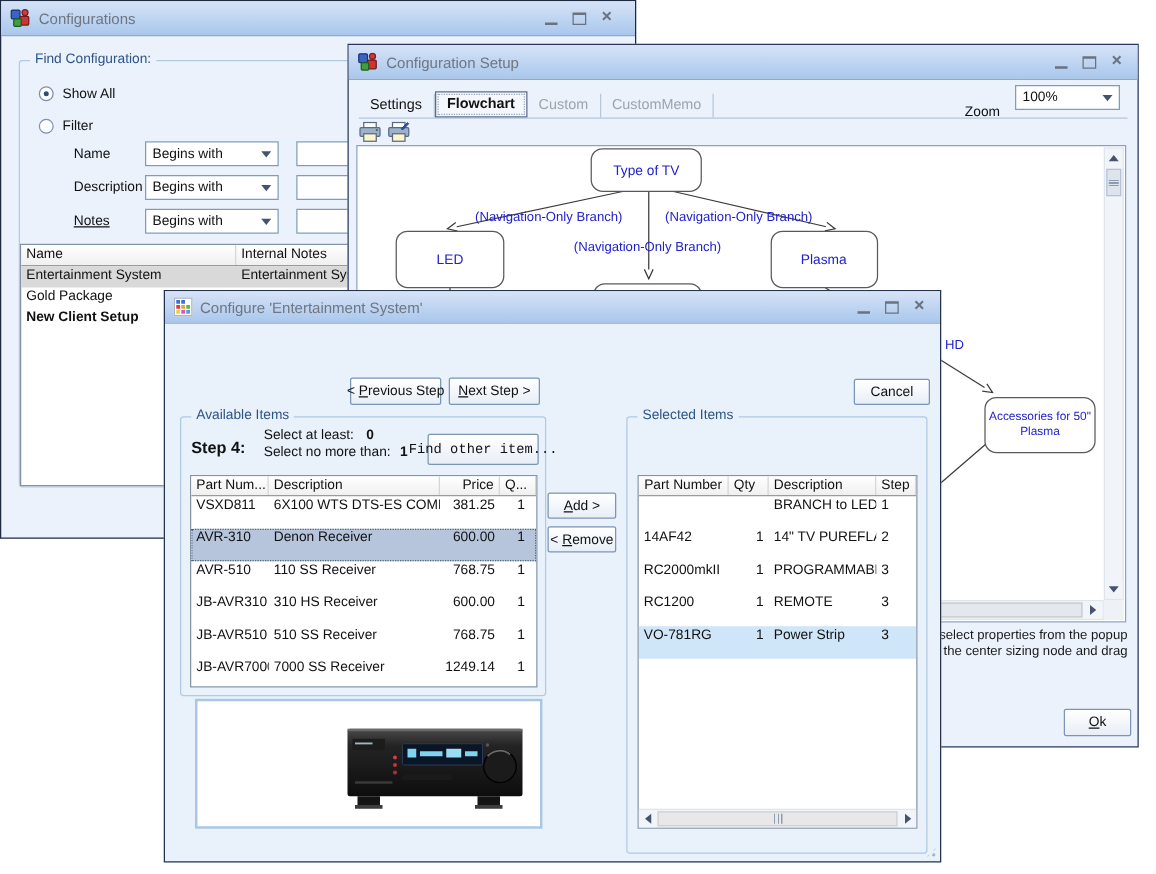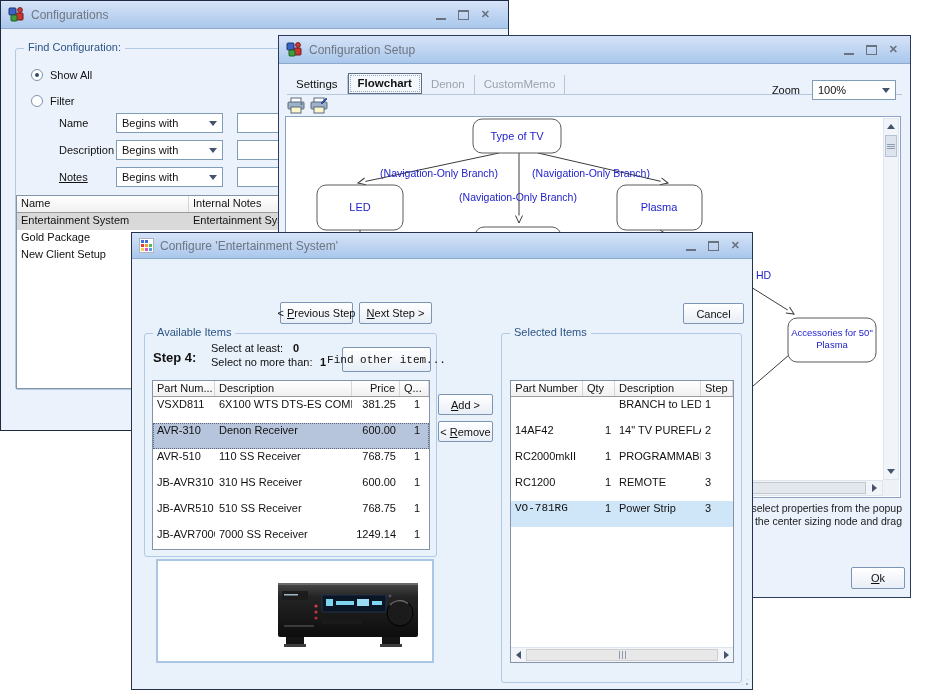--- a/index.html
+++ b/index.html
@@ -128,21 +128,21 @@
       </div>
       <div class="lvr r-sel-gray">
         <div style="width:172px;">Entertainment System</div>
         <div style="flex:1;">Entertainment System</div>
       </div>
       <div class="lvr">
         <div style="width:172px;">Gold Package</div>
         <div style="flex:1;"></div>
       </div>
       <div class="lvr">
-        <div style="width:172px;">New Client Setup</div>
+        <div style="width:172px;font-weight:bold;">New Client Setup</div>
         <div style="flex:1;"></div>
       </div>
     </div>
   </div>
 
   <div class="win" style="left:278px;top:35px;width:633px;height:563px;z-index:2;border-color:#2a3a5c;">
     <div class="tbar">
       <svg class="icon16" viewBox="0 0 17 16">
         <rect x="1" y="1" width="7" height="7" rx="1" fill="#3a63c8" stroke="#20316b"></rect>
         <rect x="8" y="6" width="7" height="7" rx="1" fill="#cf3434" stroke="#6b1d1d"></rect>
@@ -153,38 +153,38 @@
       <div class="wctl" style="right:12px;">
         <span class="wc-min"></span>
         <span class="wc-max"></span>
         <span class="wc-close">✕</span>
       </div>
     </div>
 
     <div class="tabstrip">
       <span class="tab">Settings</span>
       <span class="tab active">Flowchart</span>
-      <span class="tab disabled">Denon</span>
+      <span class="tab disabled">Custom</span>
       <span class="tab disabled">CustomMemo</span>
     </div>
 
     <svg style="position:absolute;left:8px;top:61px;" width="18" height="17" viewBox="0 0 18 17">
       <rect x="4" y="1" width="10" height="5" fill="#fff" stroke="#5a6a80"></rect>
       <rect x="1" y="5" width="16" height="7" rx="1" fill="#9db1c8" stroke="#5a6a80"></rect>
       <rect x="4" y="10" width="10" height="6" fill="#fdf6c9" stroke="#5a6a80"></rect>
       <circle cx="14.5" cy="7" r="0.9" fill="#3f6f3f"></circle>
     </svg>
     <svg style="position:absolute;left:31px;top:61px;" width="18" height="17" viewBox="0 0 18 17">
       <rect x="4" y="1" width="10" height="5" fill="#fff" stroke="#5a6a80"></rect>
       <rect x="1" y="5" width="16" height="7" rx="1" fill="#9db1c8" stroke="#5a6a80"></rect>
       <rect x="4" y="10" width="10" height="6" fill="#fdf6c9" stroke="#5a6a80"></rect>
       <path d="M11,6 L16,1 L17,2 L12,7 Z" fill="#2e55c4" stroke="#16306e" stroke-width="0.6"></path>
     </svg>
     <span class="lbl" style="right:110px;top:48px;">Zoom</span>
-    <div class="combo" style="right:14px;top:44px;width:84px;height:20px;">
+    <div class="combo" style="right:14px;top:32px;width:84px;height:20px;">
       <span>100%</span>
       <span class="combo-arrow tri-down"></span>
     </div>
 
     <div style="position:absolute;left:6px;top:80px;width:616px;height:382px;background:#fff;border:1px solid #8ba2c2;">
       <svg width="614" height="380" viewBox="0 0 614 380" style="position:absolute;left:0;top:0;">
         <defs>
           <marker id="ah" markerWidth="10" markerHeight="10" refX="8" refY="4" orient="auto">
             <path d="M0.5,0.5 L8,4 L0.5,7.5" fill="#ffffff" stroke="#3c3c3c" stroke-width="1"></path>
           </marker>
@@ -367,21 +367,21 @@
           <div style="width:86px;">PROGRAMMABLE...</div>
           <div style="width:30px;">3</div>
         </div>
         <div class="lvr">
           <div style="width:72px;">RC1200</div>
           <div class="num" style="width:32px;">1</div>
           <div style="width:86px;">REMOTE</div>
           <div style="width:30px;">3</div>
         </div>
         <div class="lvr r-sel-pale">
-          <div style="width:72px;font-family:Liberation Mono, monospace;">VO-781RG</div>
+          <div style="width:72px;">VO-781RG</div>
           <div class="num" style="width:32px;">1</div>
           <div style="width:86px;">Power Strip</div>
           <div style="width:30px;">3</div>
         </div>
 
         <div class="sb-track" style="position:absolute;left:0;right:0;bottom:0;height:15px;border-left:none;border-right:none;border-bottom:none;">
           <div class="sb-btn" style="left:0;top:0;width:14px;height:14px;">
               <span class="tri-left"></span>
             </div>
           <div class="hthumb" style="left:15px;right:15px;display:flex;background:#e8e8e8;border-color:#cfcfcf;">

